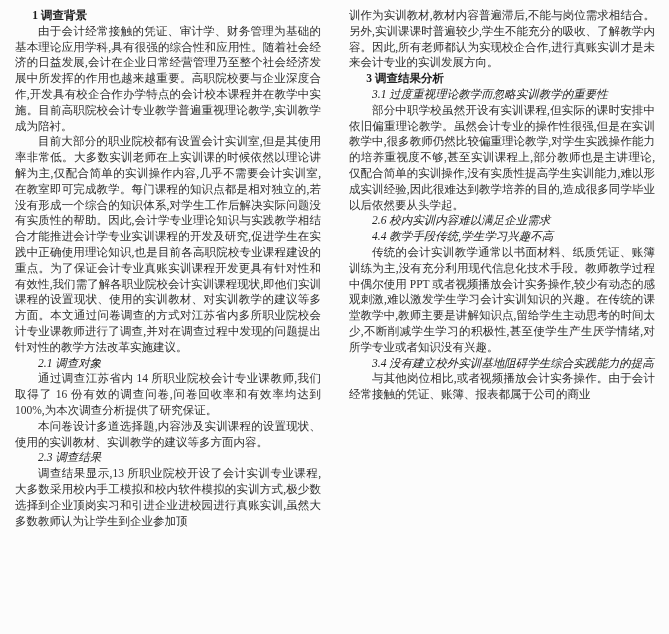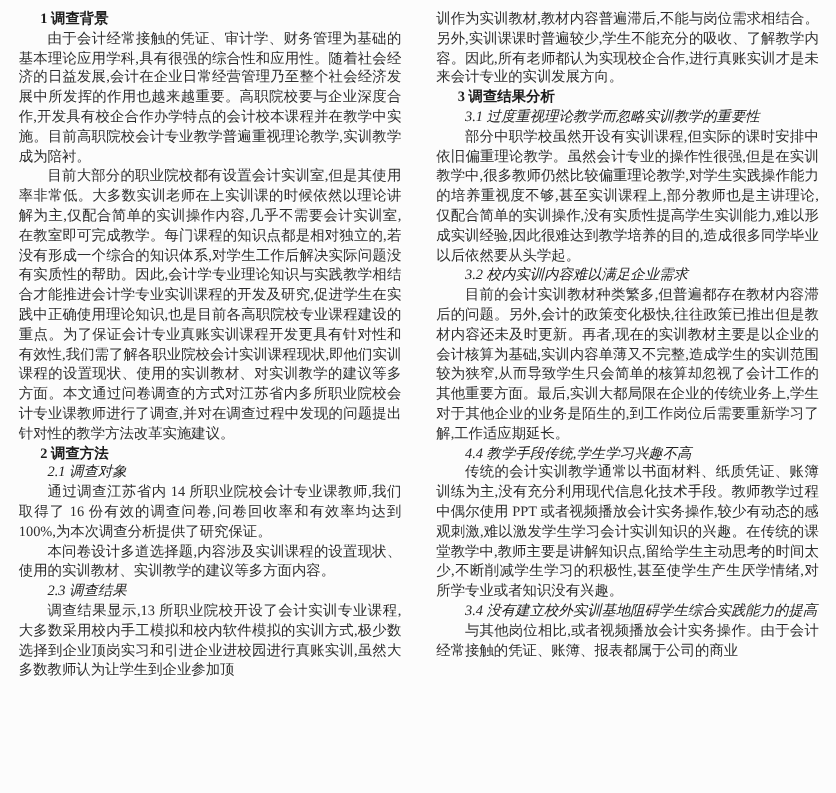--- a/index.html
+++ b/index.html
@@ -52,33 +52,31 @@
 </style>
 </head>
 <body>
 
 <div class="page">
   <div class="columns" id="columns">
       <div class="column">
         <div class="h1">1 调查背景</div>
         <div class="p">由于会计经常接触的凭证、审计学、财务管理为基础的基本理论应用学科,具有很强的综合性和应用性。随着社会经济的日益发展,会计在企业日常经营管理乃至整个社会经济发展中所发挥的作用也越来越重要。高职院校要与企业深度合作,开发具有校企合作办学特点的会计校本课程并在教学中实施。目前高职院校会计专业教学普遍重视理论教学,实训教学成为陪衬。</div>
         <div class="p">目前大部分的职业院校都有设置会计实训室,但是其使用率非常低。大多数实训老师在上实训课的时候依然以理论讲解为主,仅配合简单的实训操作内容,几乎不需要会计实训室,在教室即可完成教学。每门课程的知识点都是相对独立的,若没有形成一个综合的知识体系,对学生工作后解决实际问题没有实质性的帮助。因此,会计学专业理论知识与实践教学相结合才能推进会计学专业实训课程的开发及研究,促进学生在实践中正确使用理论知识,也是目前各高职院校专业课程建设的重点。为了保证会计专业真账实训课程开发更具有针对性和有效性,我们需了解各职业院校会计实训课程现状,即他们实训课程的设置现状、使用的实训教材、对实训教学的建议等多方面。本文通过问卷调查的方式对江苏省内多所职业院校会计专业课教师进行了调查,并对在调查过程中发现的问题提出针对性的教学方法改革实施建议。</div>
-        <div class="h1">2 调查方法</div>
         <div class="h2">2.1 调查对象</div>
         <div class="p">通过调查江苏省内 14 所职业院校会计专业课教师,我们取得了 16 份有效的调查问卷,问卷回收率和有效率均达到 100%,为本次调查分析提供了研究保证。</div>
         <div class="p">本问卷设计多道选择题,内容涉及实训课程的设置现状、使用的实训教材、实训教学的建议等多方面内容。</div>
         <div class="h2">2.3 调查结果</div>
         <div class="p">调查结果显示,13 所职业院校开设了会计实训专业课程,大多数采用校内手工模拟和校内软件模拟的实训方式,极少数选择到企业顶岗实习和引进企业进校园进行真账实训,虽然大多数教师认为让学生到企业参加顶</div>
       </div>
       <div class="column">
         <div class="p-cont">训作为实训教材,教材内容普遍滞后,不能与岗位需求相结合。另外,实训课课时普遍较少,学生不能充分的吸收、了解教学内容。因此,所有老师都认为实现校企合作,进行真账实训才是未来会计专业的实训发展方向。</div>
         <div class="h1">3 调查结果分析</div>
         <div class="h2">3.1 过度重视理论教学而忽略实训教学的重要性</div>
         <div class="p">部分中职学校虽然开设有实训课程,但实际的课时安排中依旧偏重理论教学。虽然会计专业的操作性很强,但是在实训教学中,很多教师仍然比较偏重理论教学,对学生实践操作能力的培养重视度不够,甚至实训课程上,部分教师也是主讲理论,仅配合简单的实训操作,没有实质性提高学生实训能力,难以形成实训经验,因此很难达到教学培养的目的,造成很多同学毕业以后依然要从头学起。</div>
-        <div class="h2">3.2 校内实训内容难以满足企业需求</div>
-        <div class="p">目前的会计实训教材种类繁多,但普遍都存在教材内容滞后的问题。另外,会计的政策变化极快,往往政策已推出但是教材内容还未及时更新。再者,现在的实训教材主要是以企业的会计核算为基础,实训内容单薄又不完整,造成学生的实训范围较为狭窄,从而导致学生只会简单的核算却忽视了会计工作的其他重要方面。最后,实训大都局限在企业的传统业务上,学生对于其他企业的业务是陌生的,到工作岗位后需要重新学习了解,工作适应期延长。</div>
+        <div class="h2">2.6 校内实训内容难以满足企业需求</div>
         <div class="h2">4.4 教学手段传统,学生学习兴趣不高</div>
         <div class="p">传统的会计实训教学通常以书面材料、纸质凭证、账簿训练为主,没有充分利用现代信息化技术手段。教师教学过程中偶尔使用 PPT 或者视频播放会计实务操作,较少有动态的感观刺激,难以激发学生学习会计实训知识的兴趣。在传统的课堂教学中,教师主要是讲解知识点,留给学生主动思考的时间太少,不断削减学生学习的积极性,甚至使学生产生厌学情绪,对所学专业或者知识没有兴趣。</div>
         <div class="h2">3.4 没有建立校外实训基地阻碍学生综合实践能力的提高</div>
         <div class="p">与其他岗位相比,或者视频播放会计实务操作。由于会计经常接触的凭证、账簿、报表都属于公司的商业</div>
       </div>
     </div>
 </div>
 
 </body></html>

